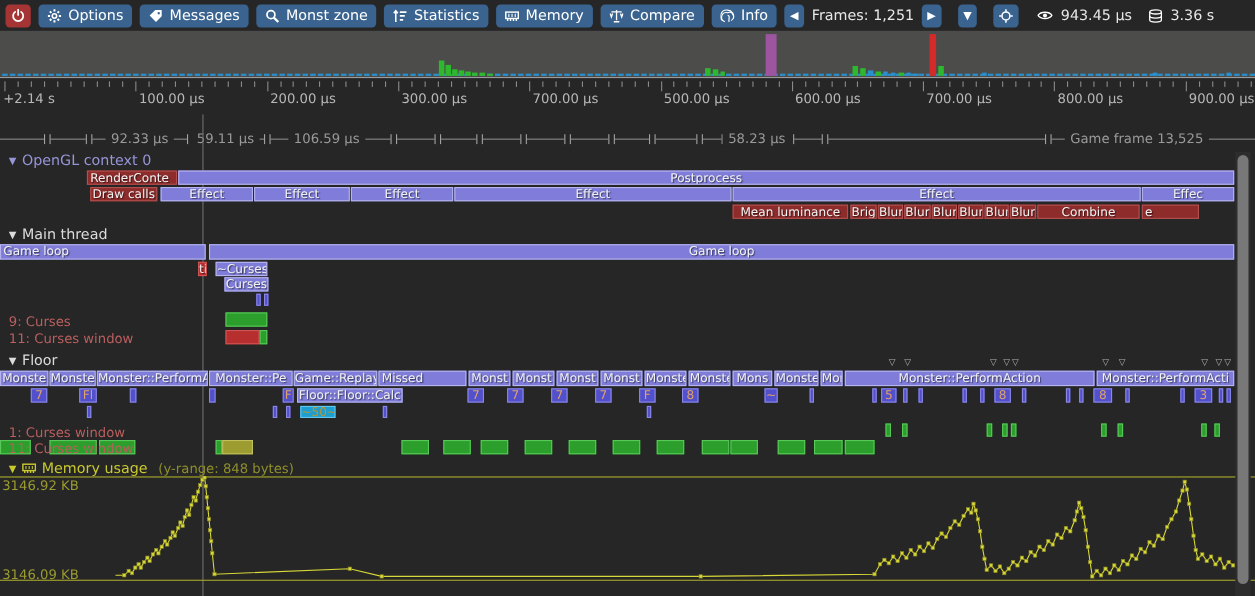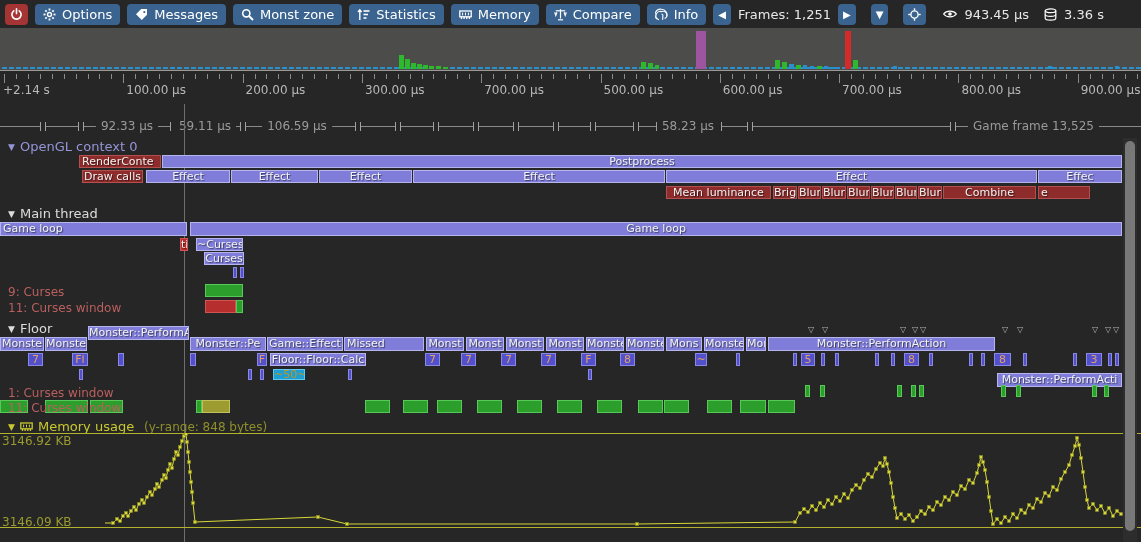--- a/index.html
+++ b/index.html
@@ -557,35 +557,35 @@
       <div class="zbar z-rr" style="left: 180px; top: 238px; width: 8px; height: 13px; line-height: 11px; text-align: center;">ti</div>
       <div class="zbar z-p" style="left: 196px; top: 238px; width: 47px; height: 13px; line-height: 11px;">~Curses</div>
       <div class="zbar z-p" style="left: 204px; top: 252px; width: 40px; height: 13px; line-height: 11px;">Curses</div>
       <div class="zbar z-b" style="left: 233px; top: 267px; width: 4px; height: 11px; line-height: 9px;"></div>
       <div class="zbar z-b" style="left: 240px; top: 267px; width: 4px; height: 11px; line-height: 9px;"></div>
       <div class="zbar z-g" style="left: 205px; top: 284px; width: 38px; height: 13px; line-height: 11px;"></div>
       <div class="zbar z-rr" style="left: 205px; top: 300px; width: 31px; height: 13px; line-height: 11px;"></div>
       <div class="zbar z-g" style="left: 236px; top: 300px; width: 7px; height: 13px; line-height: 11px;"></div>
       <div class="zbar z-p" style="left: 0px; top: 337px; width: 44px; height: 14px; line-height: 12px;">Monste</div>
       <div class="zbar z-p" style="left: 45px; top: 337px; width: 42px; height: 14px; line-height: 12px;">Monste</div>
-      <div class="zbar z-p" style="left: 88px; top: 326px; width: 101px; height: 14px; line-height: 12px;">Monster::PerformA</div>
+      <div class="zbar z-p" style="left: 88px; top: 337px; width: 101px; height: 14px; line-height: 12px;">Monster::PerformA</div>
       <div class="zbar z-p" style="left: 190px; top: 337px; width: 76px; height: 14px; line-height: 12px;">Monster::Pe</div>
-      <div class="zbar z-p" style="left: 267px; top: 337px; width: 76px; height: 14px; line-height: 12px;">Game::Effect</div>
+      <div class="zbar z-p" style="left: 267px; top: 337px; width: 76px; height: 14px; line-height: 12px;">Game::Replay</div>
       <div class="zbar z-p al" style="left: 344px; top: 337px; width: 80px; height: 14px; line-height: 12px;">Missed</div>
       <div class="zbar z-p" style="left: 426px; top: 337px; width: 38px; height: 14px; line-height: 12px;">Monst</div>
       <div class="zbar z-p" style="left: 466px; top: 337px; width: 38px; height: 14px; line-height: 12px;">Monst</div>
       <div class="zbar z-p" style="left: 506px; top: 337px; width: 38px; height: 14px; line-height: 12px;">Monst</div>
       <div class="zbar z-p" style="left: 546px; top: 337px; width: 38px; height: 14px; line-height: 12px;">Monst</div>
       <div class="zbar z-p" style="left: 586px; top: 337px; width: 38px; height: 14px; line-height: 12px;">Monste</div>
       <div class="zbar z-p" style="left: 626px; top: 337px; width: 38px; height: 14px; line-height: 12px;">Monste</div>
       <div class="zbar z-p" style="left: 666px; top: 337px; width: 36px; height: 14px; line-height: 12px;">Mons</div>
       <div class="zbar z-p" style="left: 704px; top: 337px; width: 40px; height: 14px; line-height: 12px;">Monster::Pe</div>
       <div class="zbar z-p" style="left: 746px; top: 337px; width: 20px; height: 14px; line-height: 12px;">Mons</div>
       <div class="zbar z-p" style="left: 768px; top: 337px; width: 227px; height: 14px; line-height: 12px;">Monster::PerformAction</div>
-      <div class="zbar z-p" style="left: 997px; top: 337px; width: 125px; height: 14px; line-height: 12px; margin-top: 36px;">Monster::PerformActi</div>
+      <div class="zbar z-p" style="left: 997px; top: 337px; width: 125px; height: 14px; line-height: 12px;">Monster::PerformActi</div>
       <div class="zbar z-b" style="left: 28px; top: 353px; width: 15px; height: 13px; line-height: 11px;">7</div>
       <div class="zbar z-b" style="left: 72px; top: 353px; width: 16px; height: 13px; line-height: 11px;">Fl</div>
       <div class="zbar z-b" style="left: 118px; top: 353px; width: 6px; height: 13px; line-height: 11px;"></div>
       <div class="zbar z-b" style="left: 190px; top: 353px; width: 6px; height: 13px; line-height: 11px;"></div>
       <div class="zbar z-b" style="left: 257px; top: 353px; width: 10px; height: 13px; line-height: 11px;">F</div>
       <div class="zbar z-p" style="left: 270px; top: 353px; width: 96px; height: 13px; line-height: 11px;">Floor::Floor::Calc</div>
       <div class="zbar z-b" style="left: 425px; top: 353px; width: 15px; height: 13px; line-height: 11px;">7</div>
       <div class="zbar z-b" style="left: 461px; top: 353px; width: 15px; height: 13px; line-height: 11px;">7</div>
       <div class="zbar z-b" style="left: 501px; top: 353px; width: 15px; height: 13px; line-height: 11px;">7</div>
       <div class="zbar z-b" style="left: 541px; top: 353px; width: 15px; height: 13px; line-height: 11px;">7</div>

